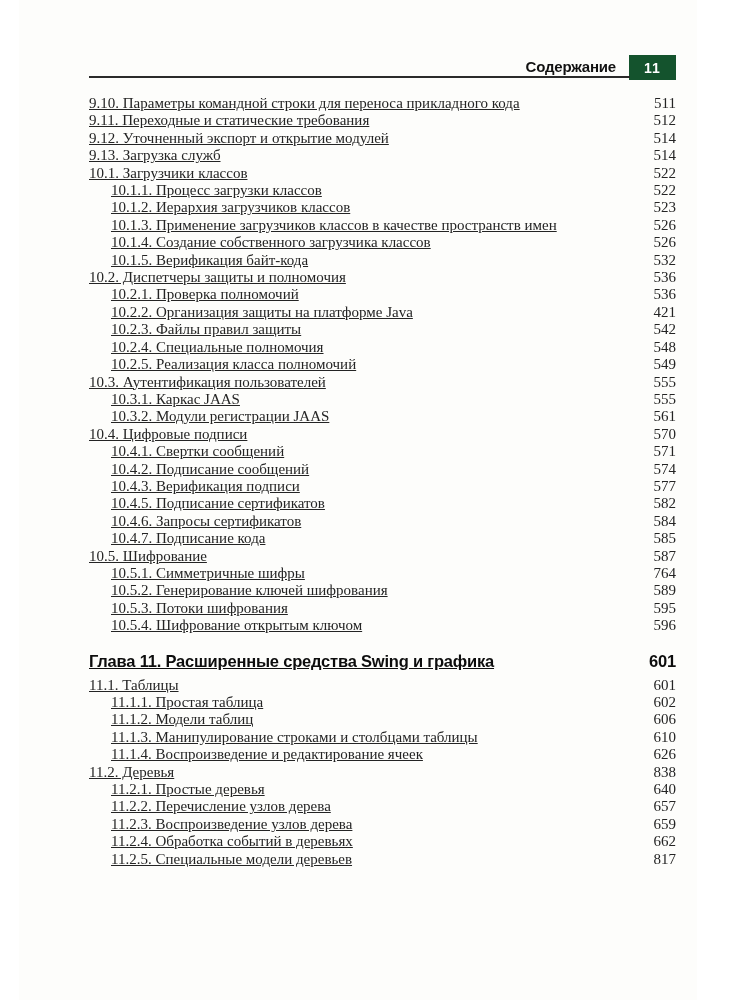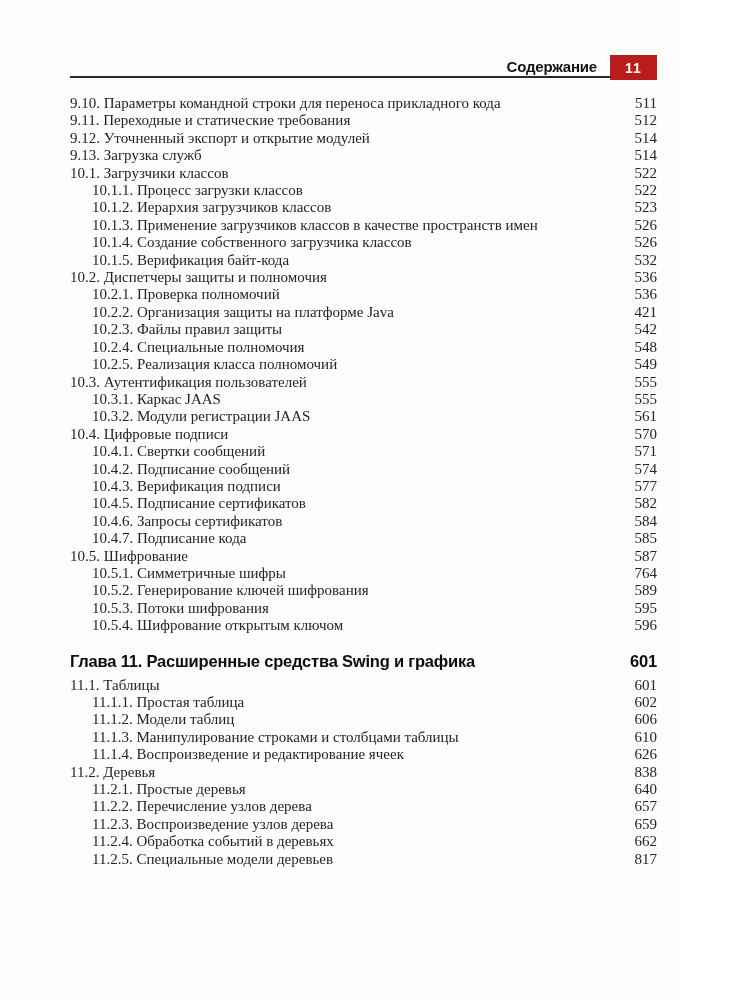--- a/index.html
+++ b/index.html
@@ -6,20 +6,21 @@
   body {
     width: 750px; height: 1000px;
     background: #ffffff;
     font-family: "Liberation Serif", serif;
   }
   .page {
     position: relative;
     width: 678px; height: 1000px;
     background: #fdfdfb;
     overflow: hidden;
+    margin-left: 19px;
   }
   .content {
     position: absolute;
     left: 70px; top: 55px;
     width: 587px;
   }
   .header {
     position: relative;
     display: flex;
     justify-content: flex-end;
@@ -36,39 +37,39 @@
     font-family: "Liberation Sans", sans-serif;
     font-weight: bold;
     font-size: 15px;
     letter-spacing: -0.2px;
     color: #121212;
     margin-right: 13px;
     margin-bottom: 3px;
   }
   .page-badge {
     width: 47px; height: 25px;
-    background: #b91c1c;
+    background: #14532d;
     color: #ffffff;
     display: flex;
     align-items: center;
     justify-content: center;
     font-family: "Liberation Sans", sans-serif;
     font-weight: bold;
     font-size: 14px;
     letter-spacing: 1px;
   }
   .toc { margin-top: 15px; }
   .row {
     display: flex;
     align-items: baseline;
     font-size: 15px;
     line-height: 17.4px;
     color: #242424;
   }
-  .row .t { flex: 1; padding-right: 12px; }
+  .row .t { flex: 1; padding-right: 12px; text-decoration: underline; }
   .row .n { white-space: nowrap; }
   .row.lvl2 .t { padding-left: 22px; }
   .row.chapter {
     font-family: "Liberation Sans", sans-serif;
     font-weight: bold;
     font-size: 16.5px;
     line-height: 26px;
     letter-spacing: -0.2px;
     color: #0d0d0d;
     margin-top: 13px;

